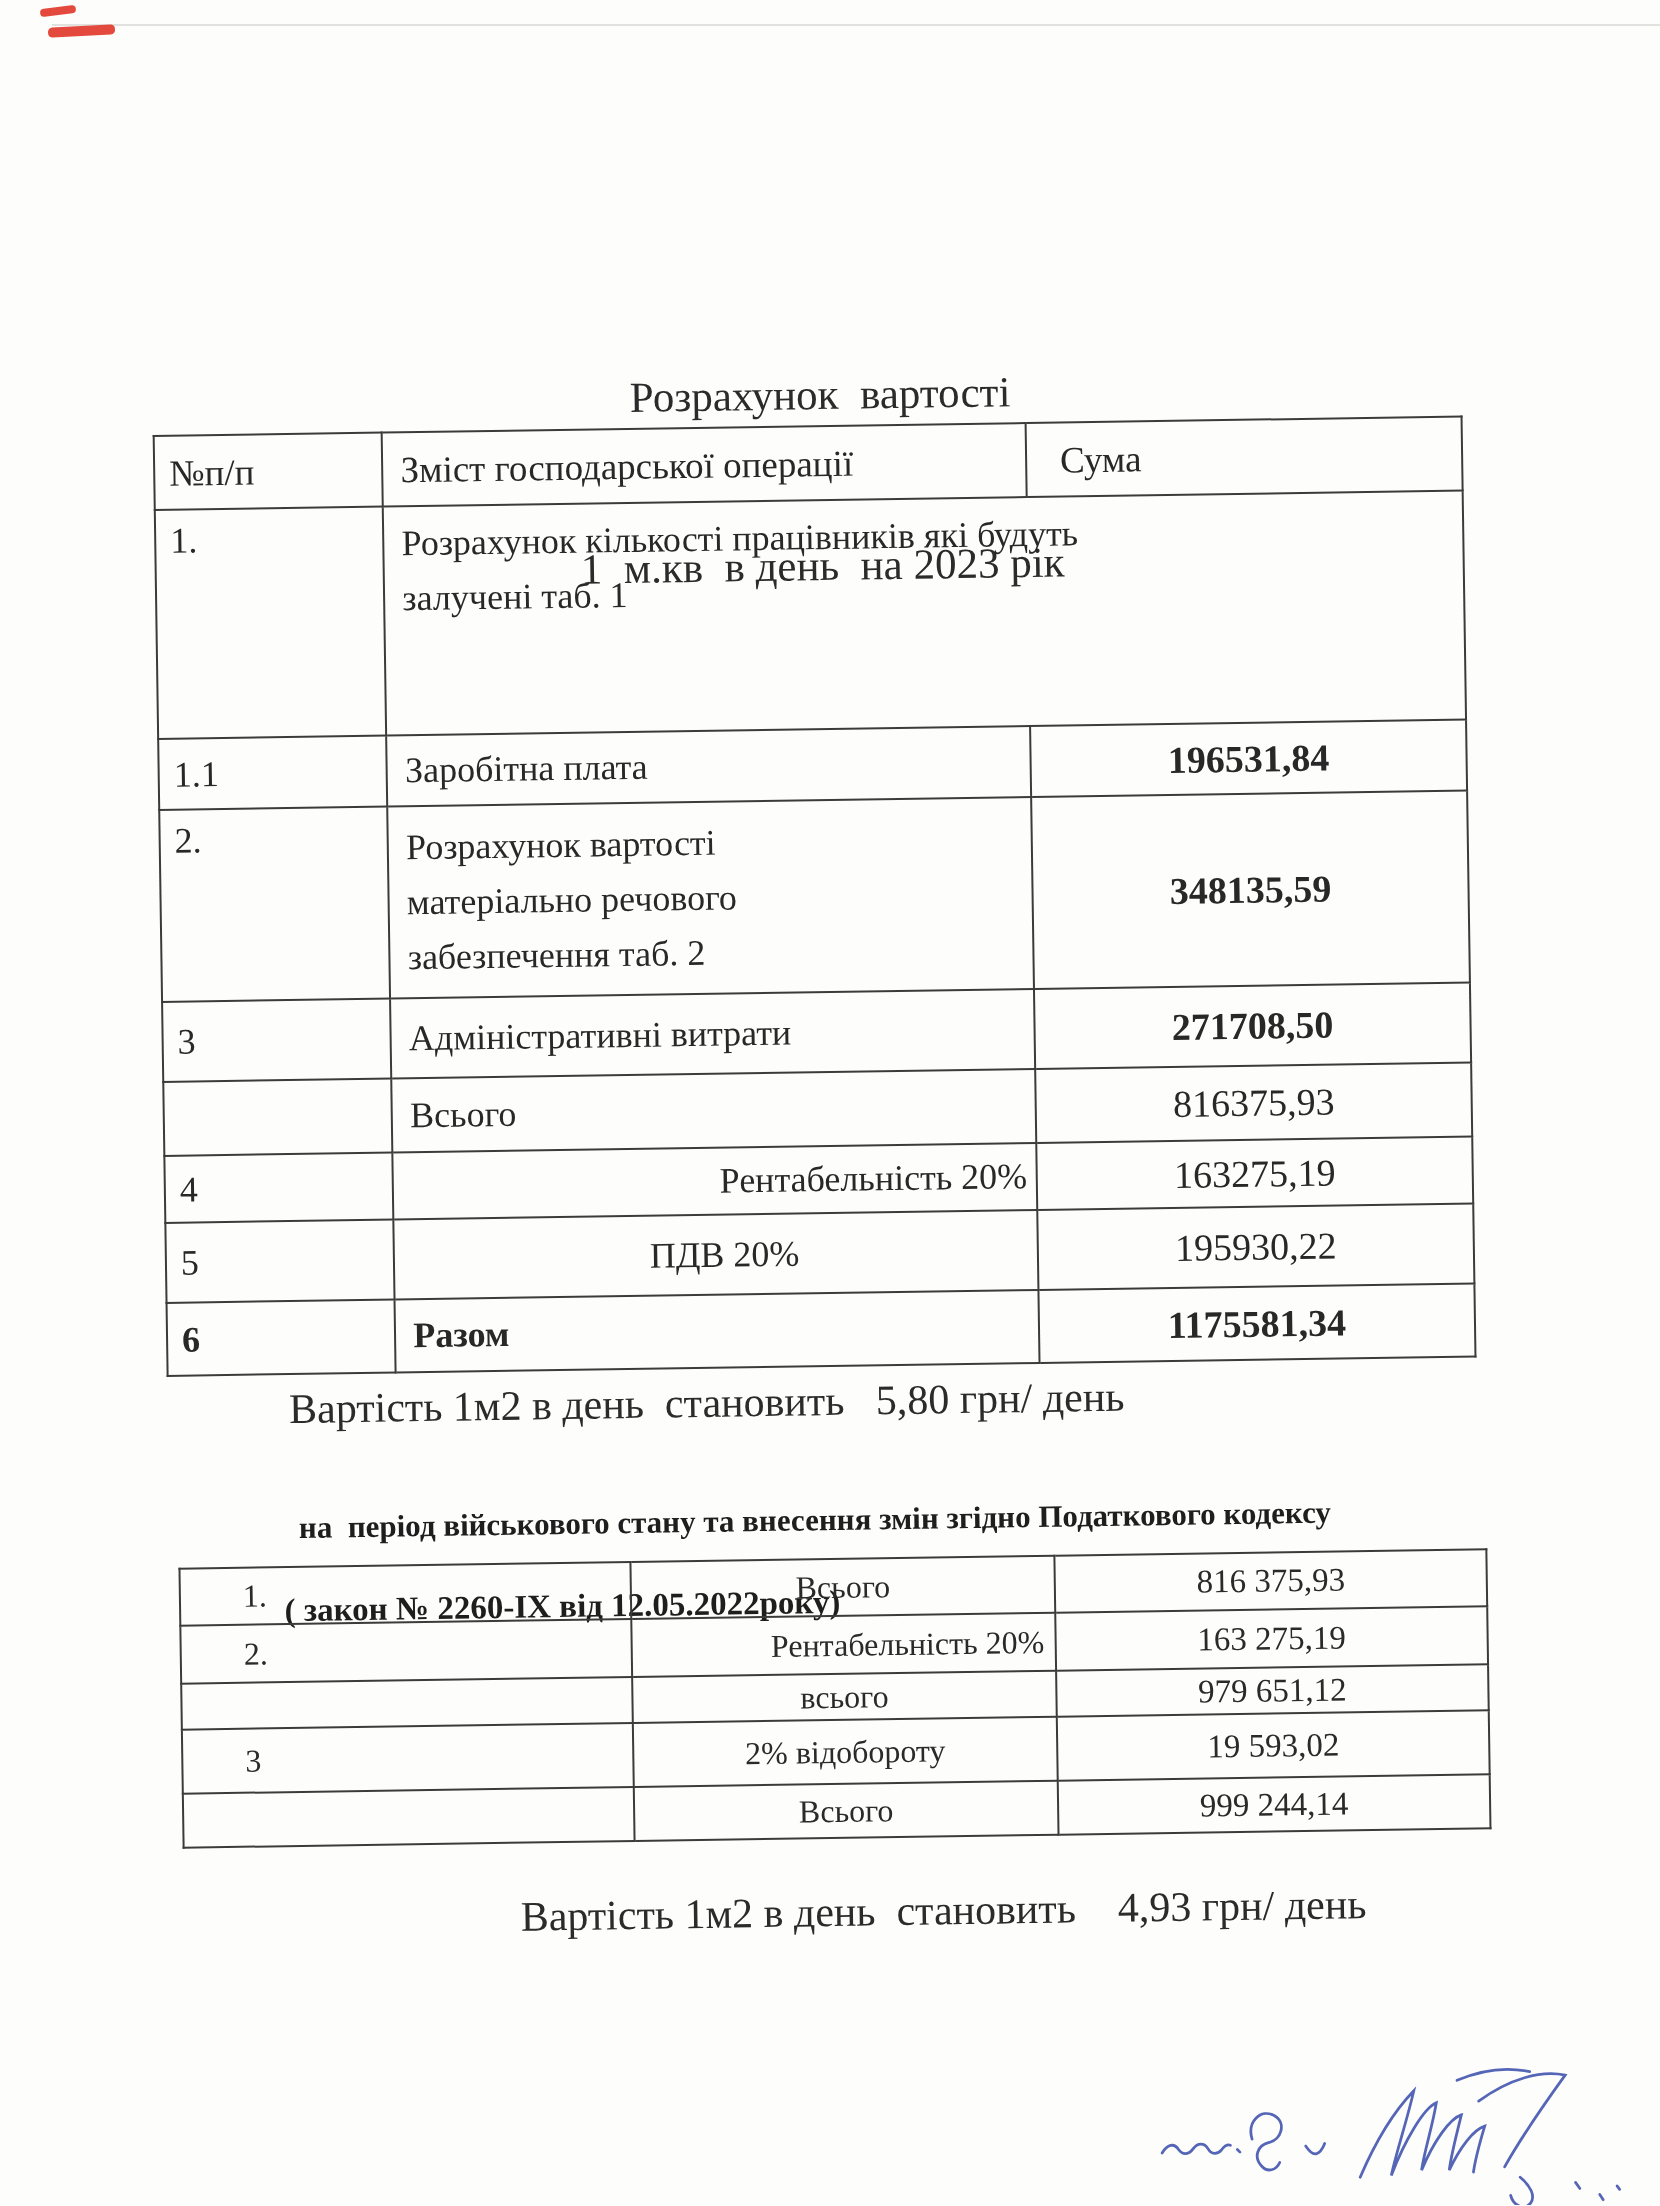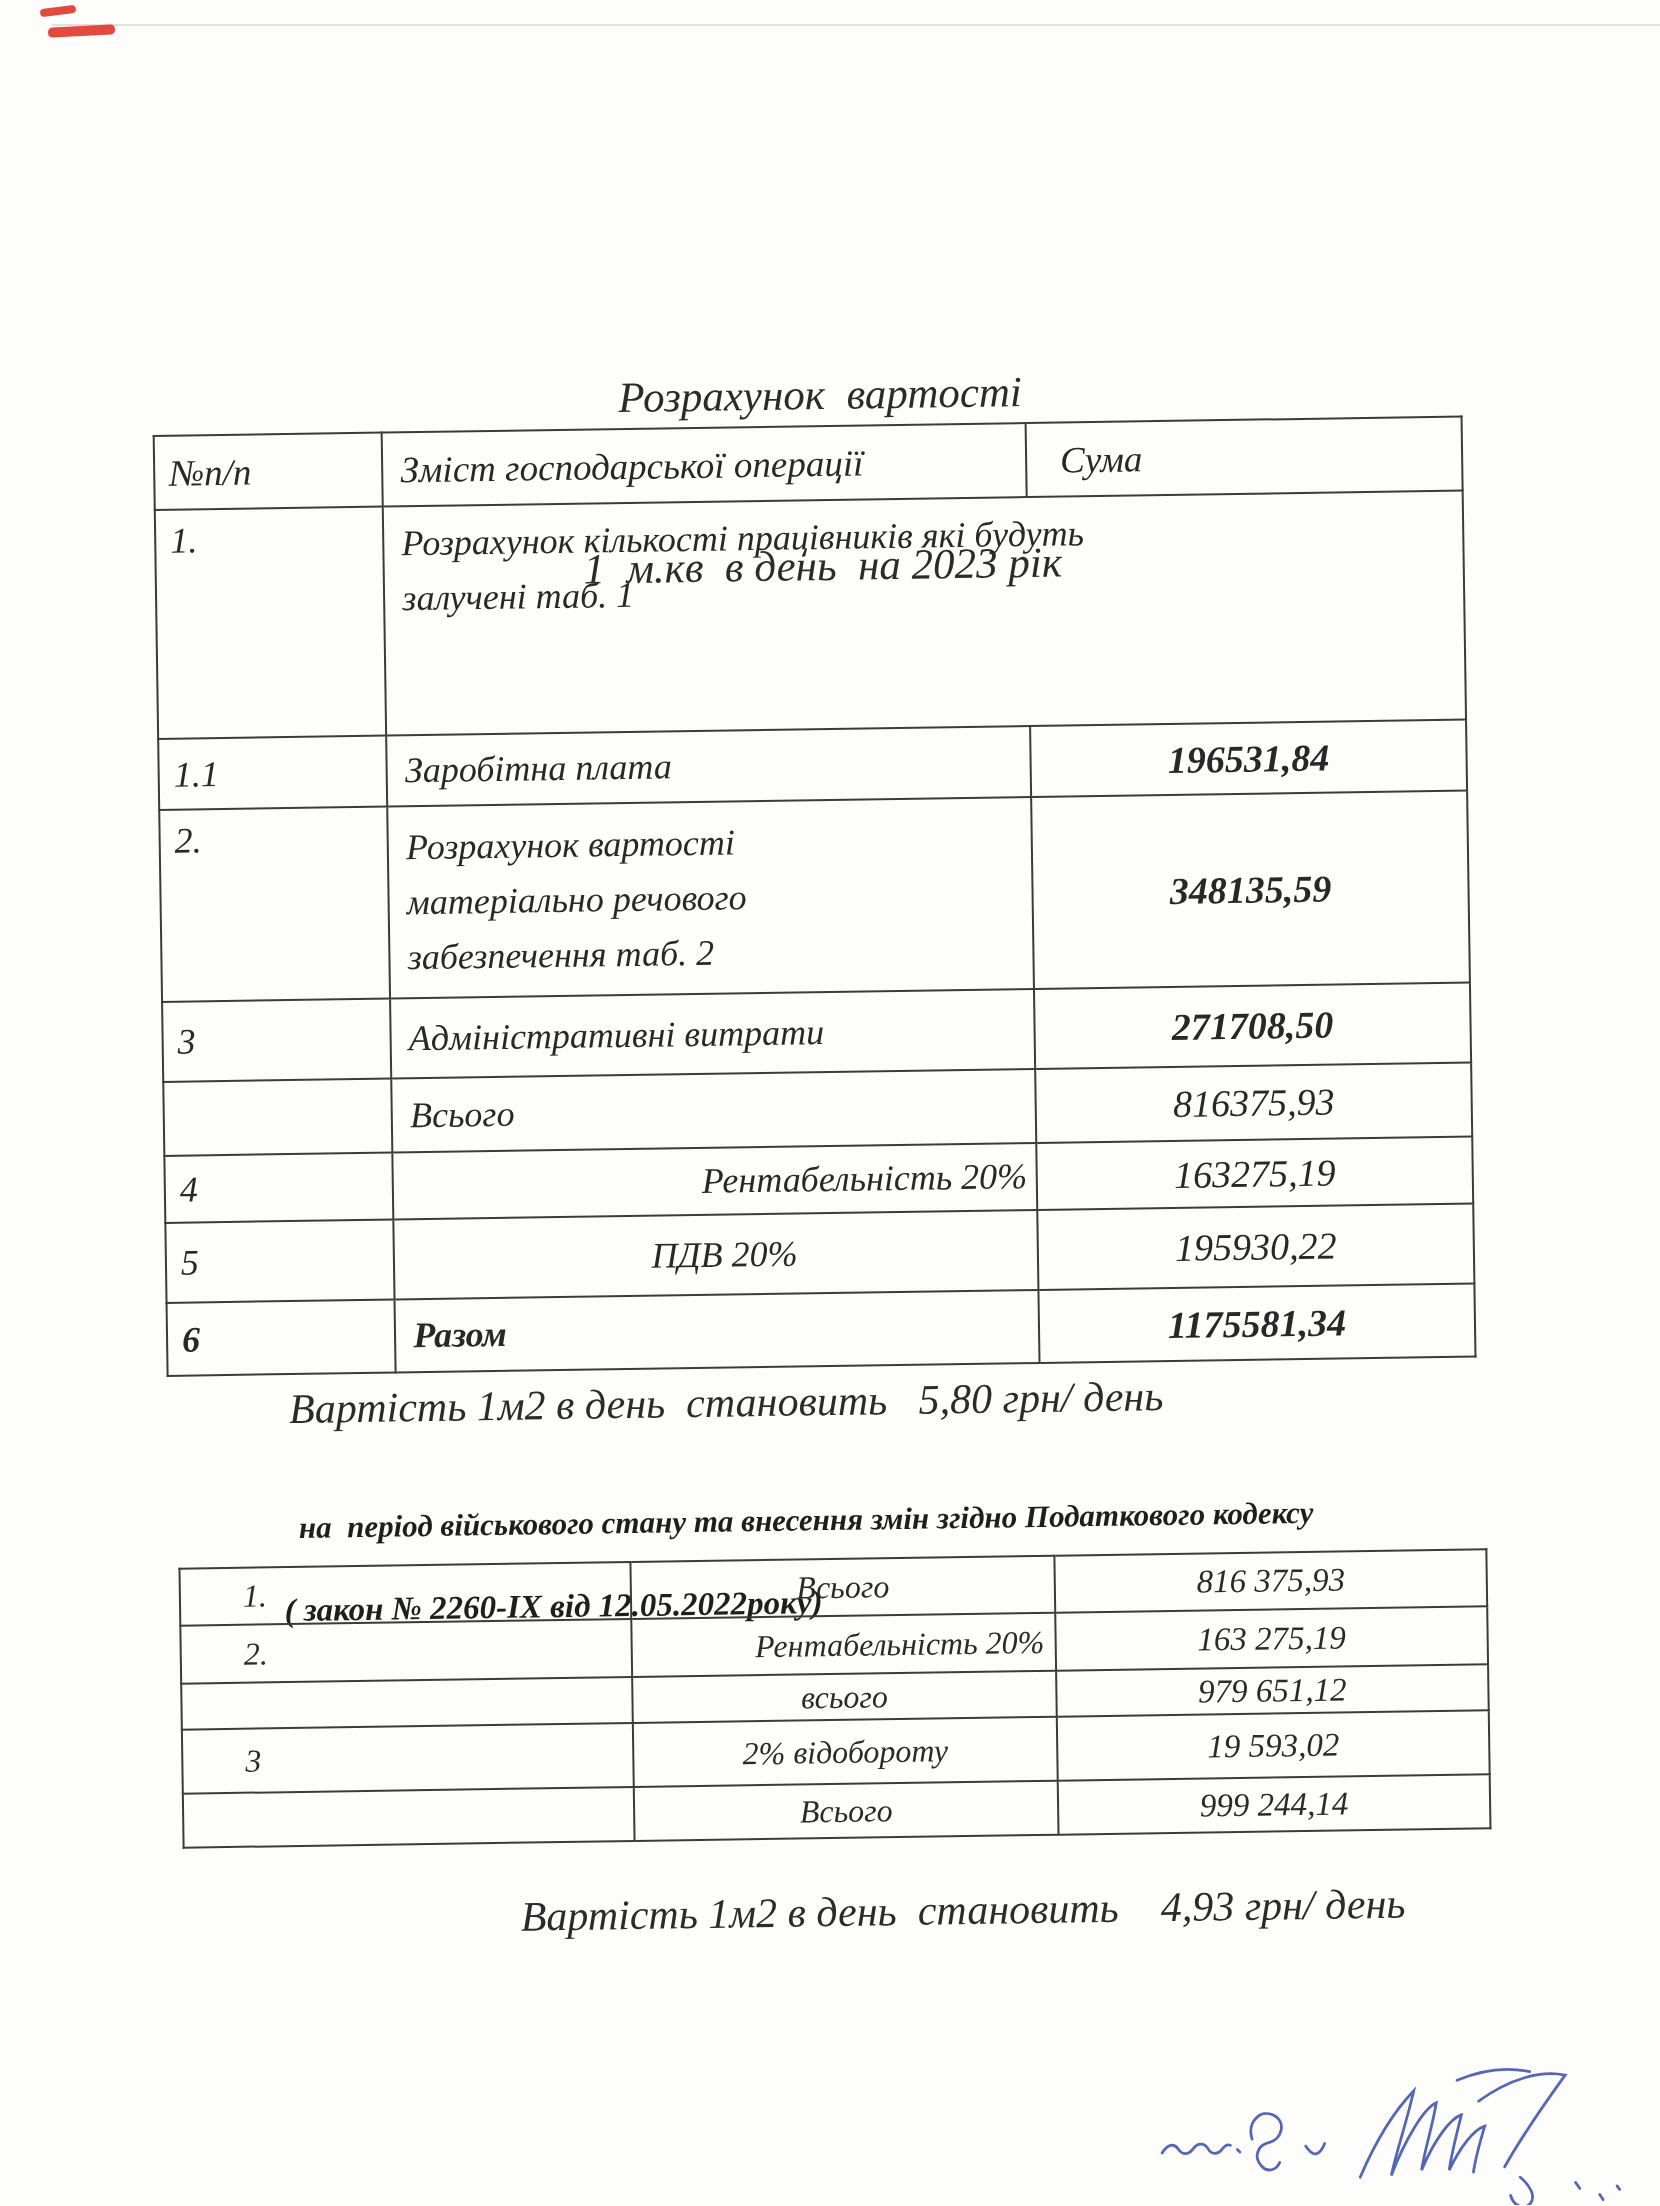--- a/index.html
+++ b/index.html
@@ -2,21 +2,21 @@
 <html style="font-size:14px"><head>
 <meta charset="utf-8">
 <style>
   html,body{margin:0;padding:0;}
   body{
     width:1660px;height:2207px;position:relative;overflow:hidden;
     background:#fdfdfc;
     font-family:"Liberation Serif","DejaVu Serif",serif;
     color:#262626;
   }
-  .page{position:absolute;inset:0;font-style:italic;}
+  .page{position:absolute;inset:0;}
   
   .topline{position:absolute;left:52px;top:24px;width:1608px;height:1.7px;
     background:#d9d9d6;opacity:.8;}
   
   .rm{position:absolute;background:#e23a2c;border-radius:4.3px;opacity:.92;}
   .rm1{left:40px;top:7px;width:36px;height:7.8px;transform:rotate(-7deg);}
   .rm2{left:48px;top:26px;width:67px;height:9.5px;transform:rotate(-3deg);}
 
   
   .doc{position:absolute;inset:0;transform:rotate(-0.85deg);transform-origin:50% 48%;}

